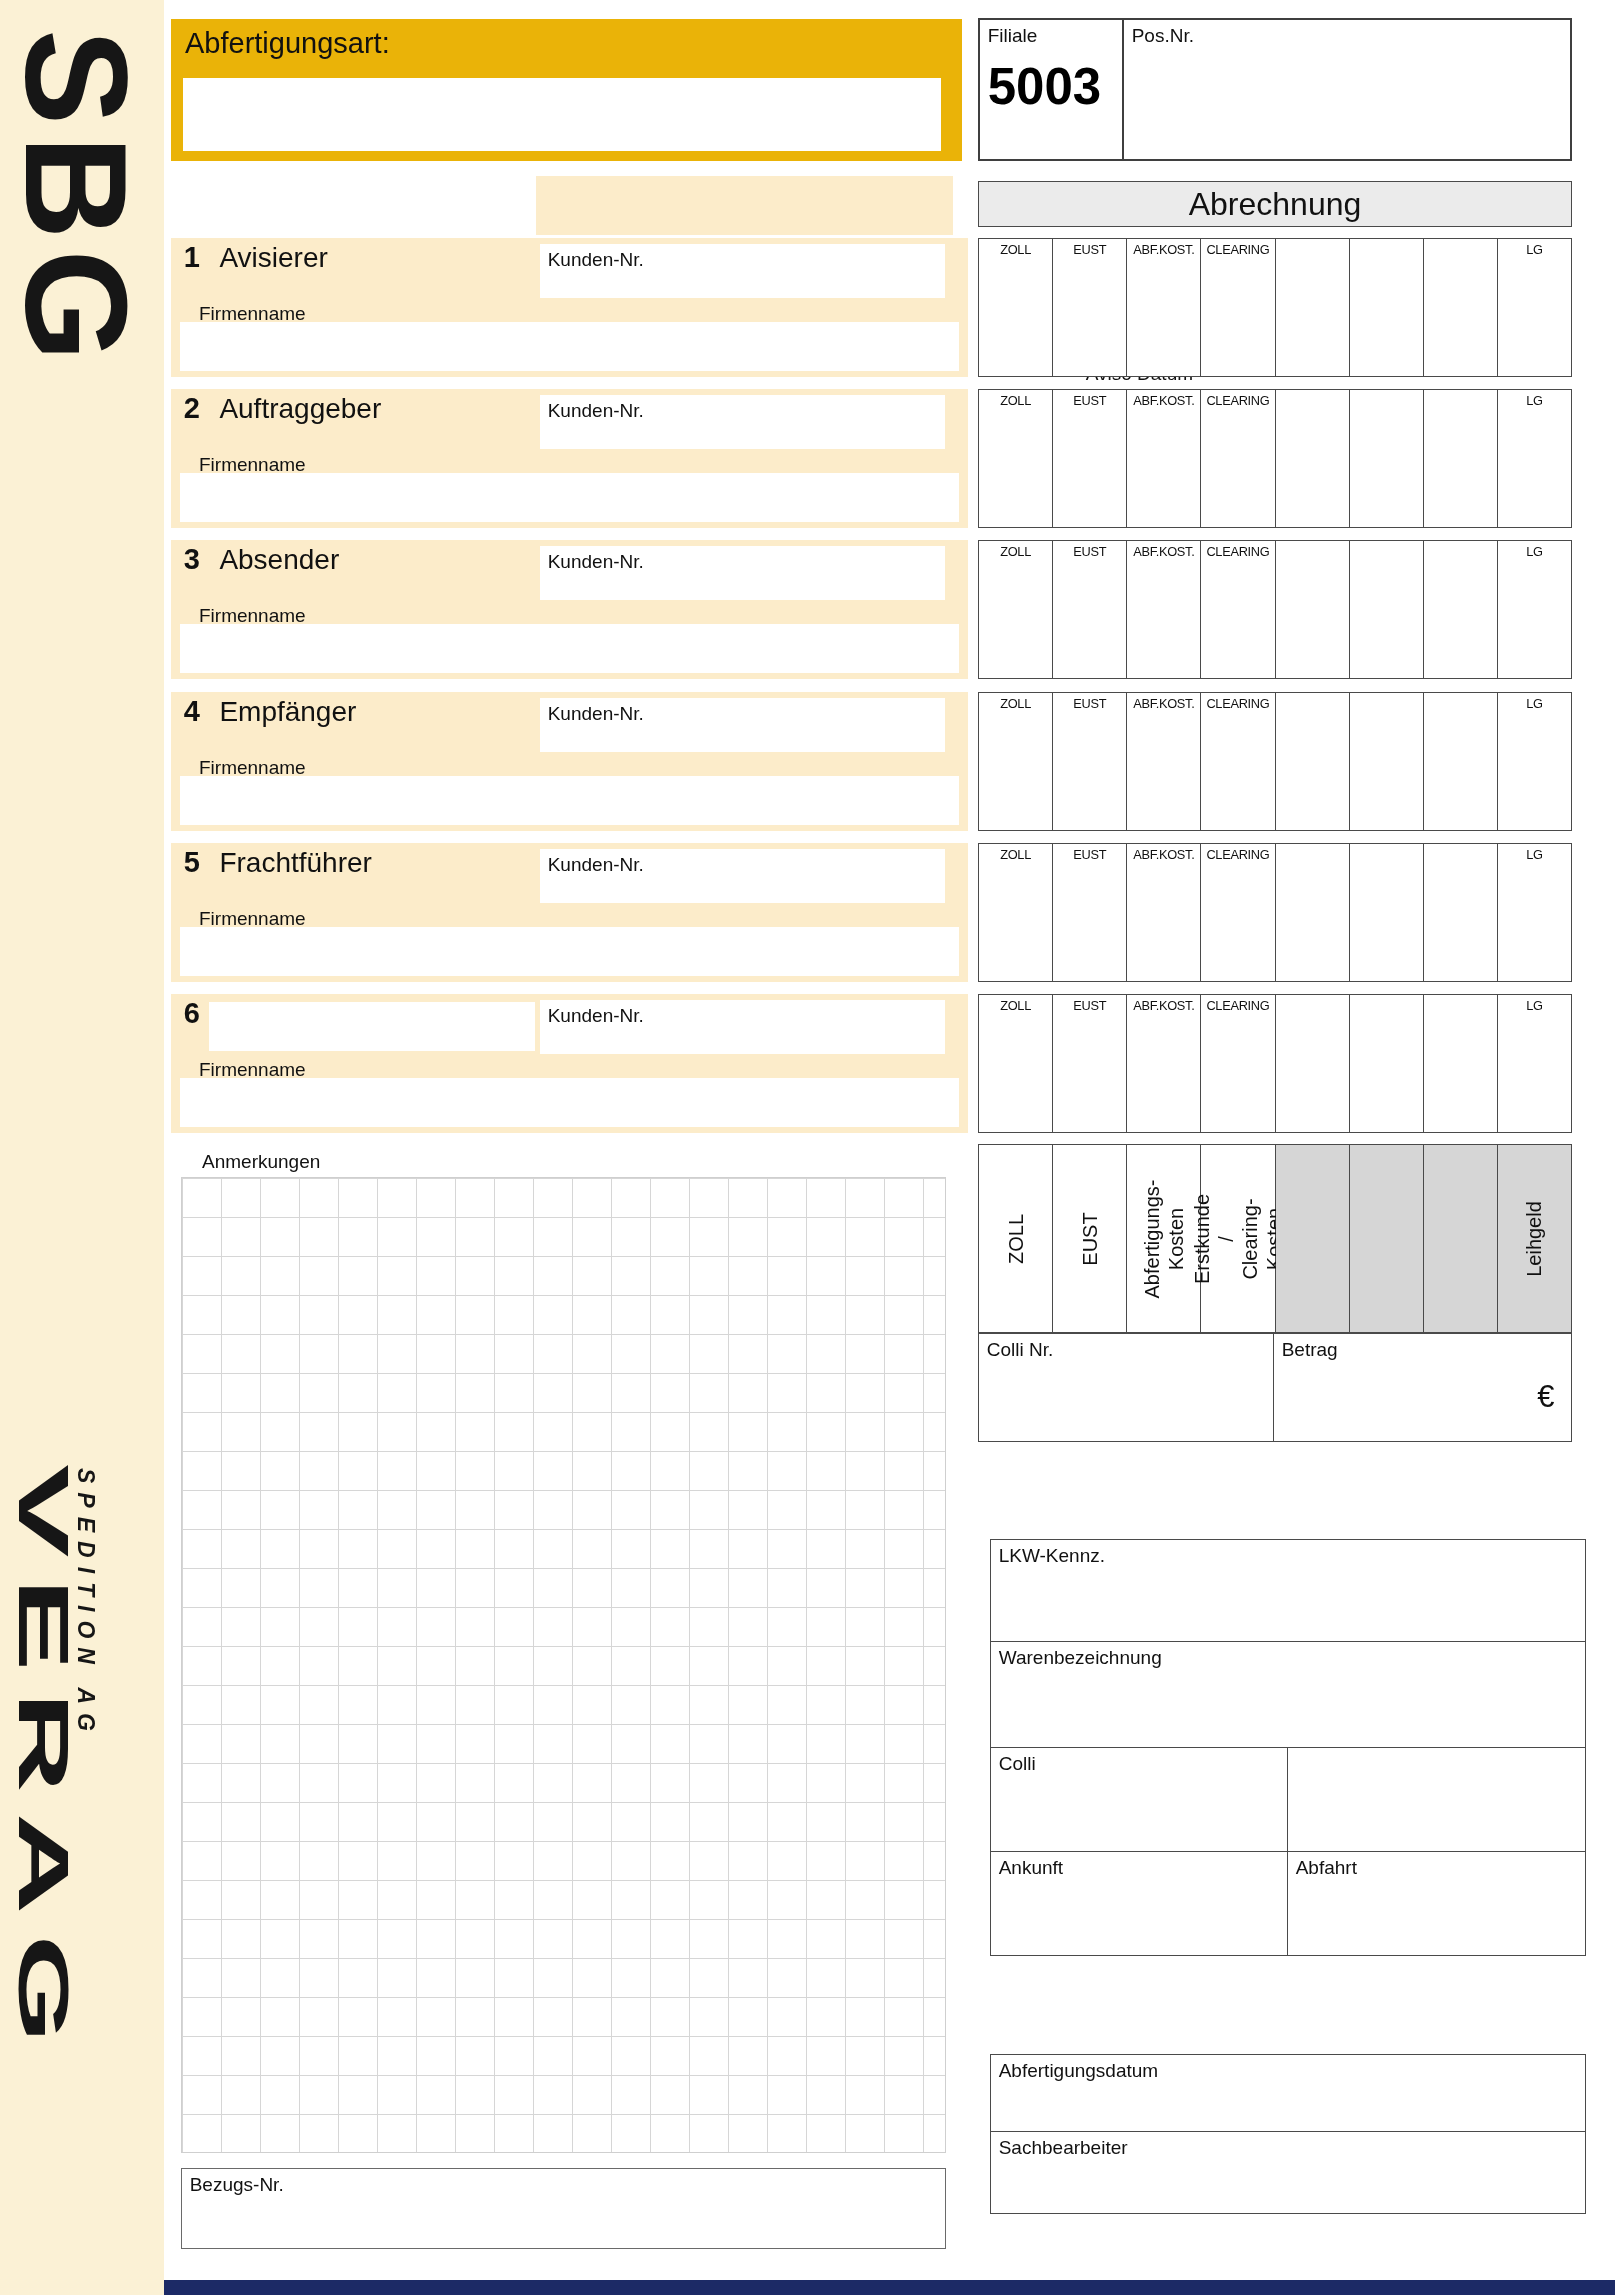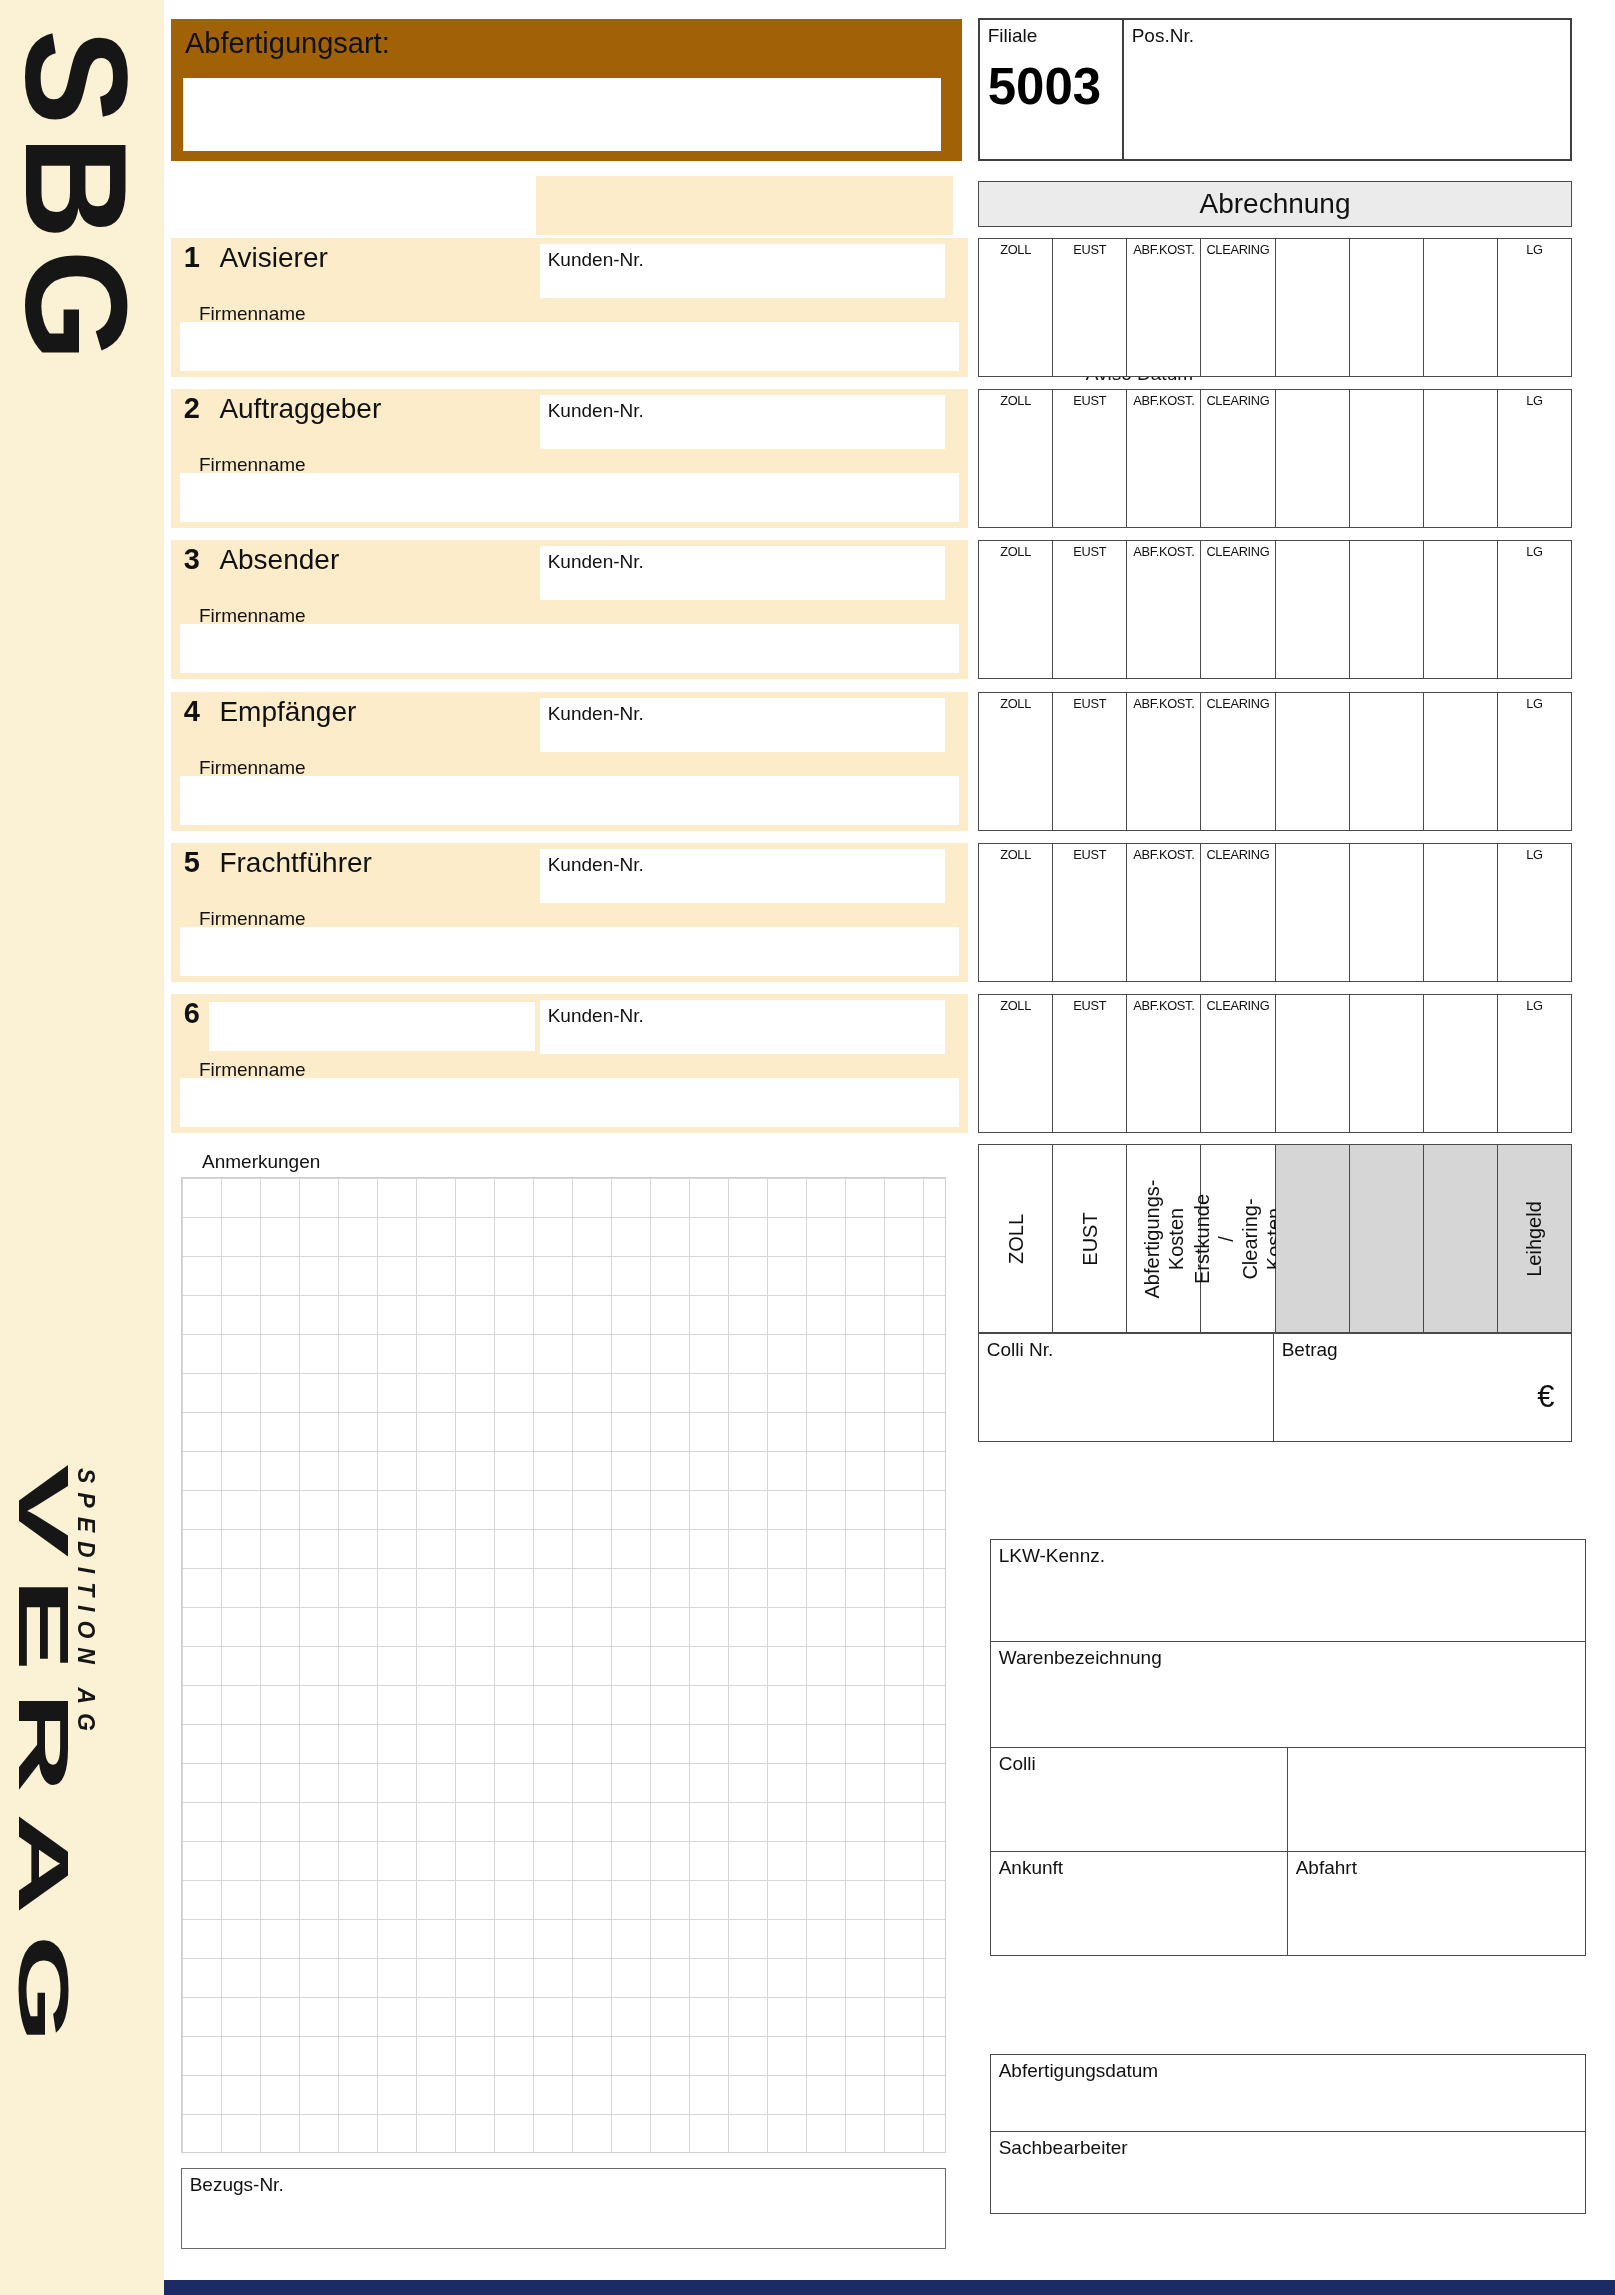--- a/index.html
+++ b/index.html
@@ -18,21 +18,21 @@
     position:absolute;left:78px;top:1464px;transform:rotate(90deg) scaleX(2.0);transform-origin:0 0;
     font-size:70px;font-weight:bold;letter-spacing:10.2px;color:#161616;white-space:nowrap;line-height:1.0;
   }
   .logo-verag-sub{
     position:absolute;left:97px;top:1468px;transform:rotate(90deg);transform-origin:0 0;
     font-size:23px;font-weight:bold;font-style:italic;letter-spacing:9px;color:#161616;white-space:nowrap;line-height:1.0;
   }
   .bottom-bar{position:absolute;left:164px;top:2280px;width:1452px;height:16px;background:#1c2a66;}
 
   
-  .abfert-box{position:absolute;left:171px;top:19px;width:791px;height:142px;background:#a16207;}
+  .abfert-box{position:absolute;left:171px;top:19px;width:791px;height:142px;background:#eab308;}
   .abfert-label{position:absolute;left:14px;top:7.7px;font-size:29px;color:#111;}
   .abfert-input{position:absolute;left:11.5px;top:59px;width:758px;height:73px;background:#ffffff;}
 
   .filiale-box{position:absolute;left:978px;top:18px;width:594px;height:143px;background:#ffffff;
     border:2.6px solid #3f3f3f;box-sizing:border-box;display:flex;}
   .filiale-cell{width:144px;border-right:2.6px solid #3f3f3f;box-sizing:border-box;position:relative;}
   .posnr-cell{flex:1;position:relative;}
   .small-label{font-size:19px;padding:5.1px 7.7px;color:#111;}
   .filiale-value{position:absolute;left:7.7px;top:37px;font-size:51px;font-weight:bold;color:#000;}
 
@@ -48,21 +48,21 @@
   .sec-title{position:absolute;left:12.8px;top:3px;white-space:nowrap;}
   .sec-num{font-size:29px;font-weight:bold;color:#111;}
   .sec-name{font-size:28px;color:#111;margin-left:16.6px;}
   .kunden-box{position:absolute;left:369px;top:6.4px;width:405px;height:54px;background:#ffffff;}
   .firma-label{position:absolute;left:28px;top:65px;}
   .firma-box{position:absolute;left:9px;top:84px;width:779px;height:49px;background:#ffffff;}
   .sec6-titlebox{position:absolute;left:38px;top:7.7px;width:326px;height:49px;background:#ffffff;}
 
   
   .abr-header{position:absolute;left:978px;top:181px;width:594px;height:46px;background:#ebebeb;
-    border:1.9px solid #4a4a4a;box-sizing:border-box;display:flex;align-items:center;justify-content:center;font-size:28px;color:#111;}
+    border:1.9px solid #4a4a4a;box-sizing:border-box;display:flex;align-items:center;justify-content:center;font-size:32px;color:#111;}
   .abr-row{position:absolute;left:978px;width:594px;height:139px;background:#ffffff;
     border:1.9px solid #4a4a4a;box-sizing:border-box;display:flex;}
   .abr-cell{flex:1;border-right:1.3px solid #4a4a4a;box-sizing:border-box;text-align:center;position:relative;}
   .abr-cell:last-child{border-right:none;}
   .hdr{display:block;font-size:12.8px;padding-top:3.2px;color:#111;letter-spacing:-0.3px;}
   .abr-footer{position:absolute;left:978px;top:1144px;width:594px;height:189px;background:#ffffff;
     border:1.9px solid #4a4a4a;box-sizing:border-box;display:flex;}
   .abr-fcell{flex:1;border-right:1.3px solid #4a4a4a;box-sizing:border-box;position:relative;}
   .abr-fcell:last-child{border-right:none;}
   .abr-fcell.gray{background:#d6d6d6;}

